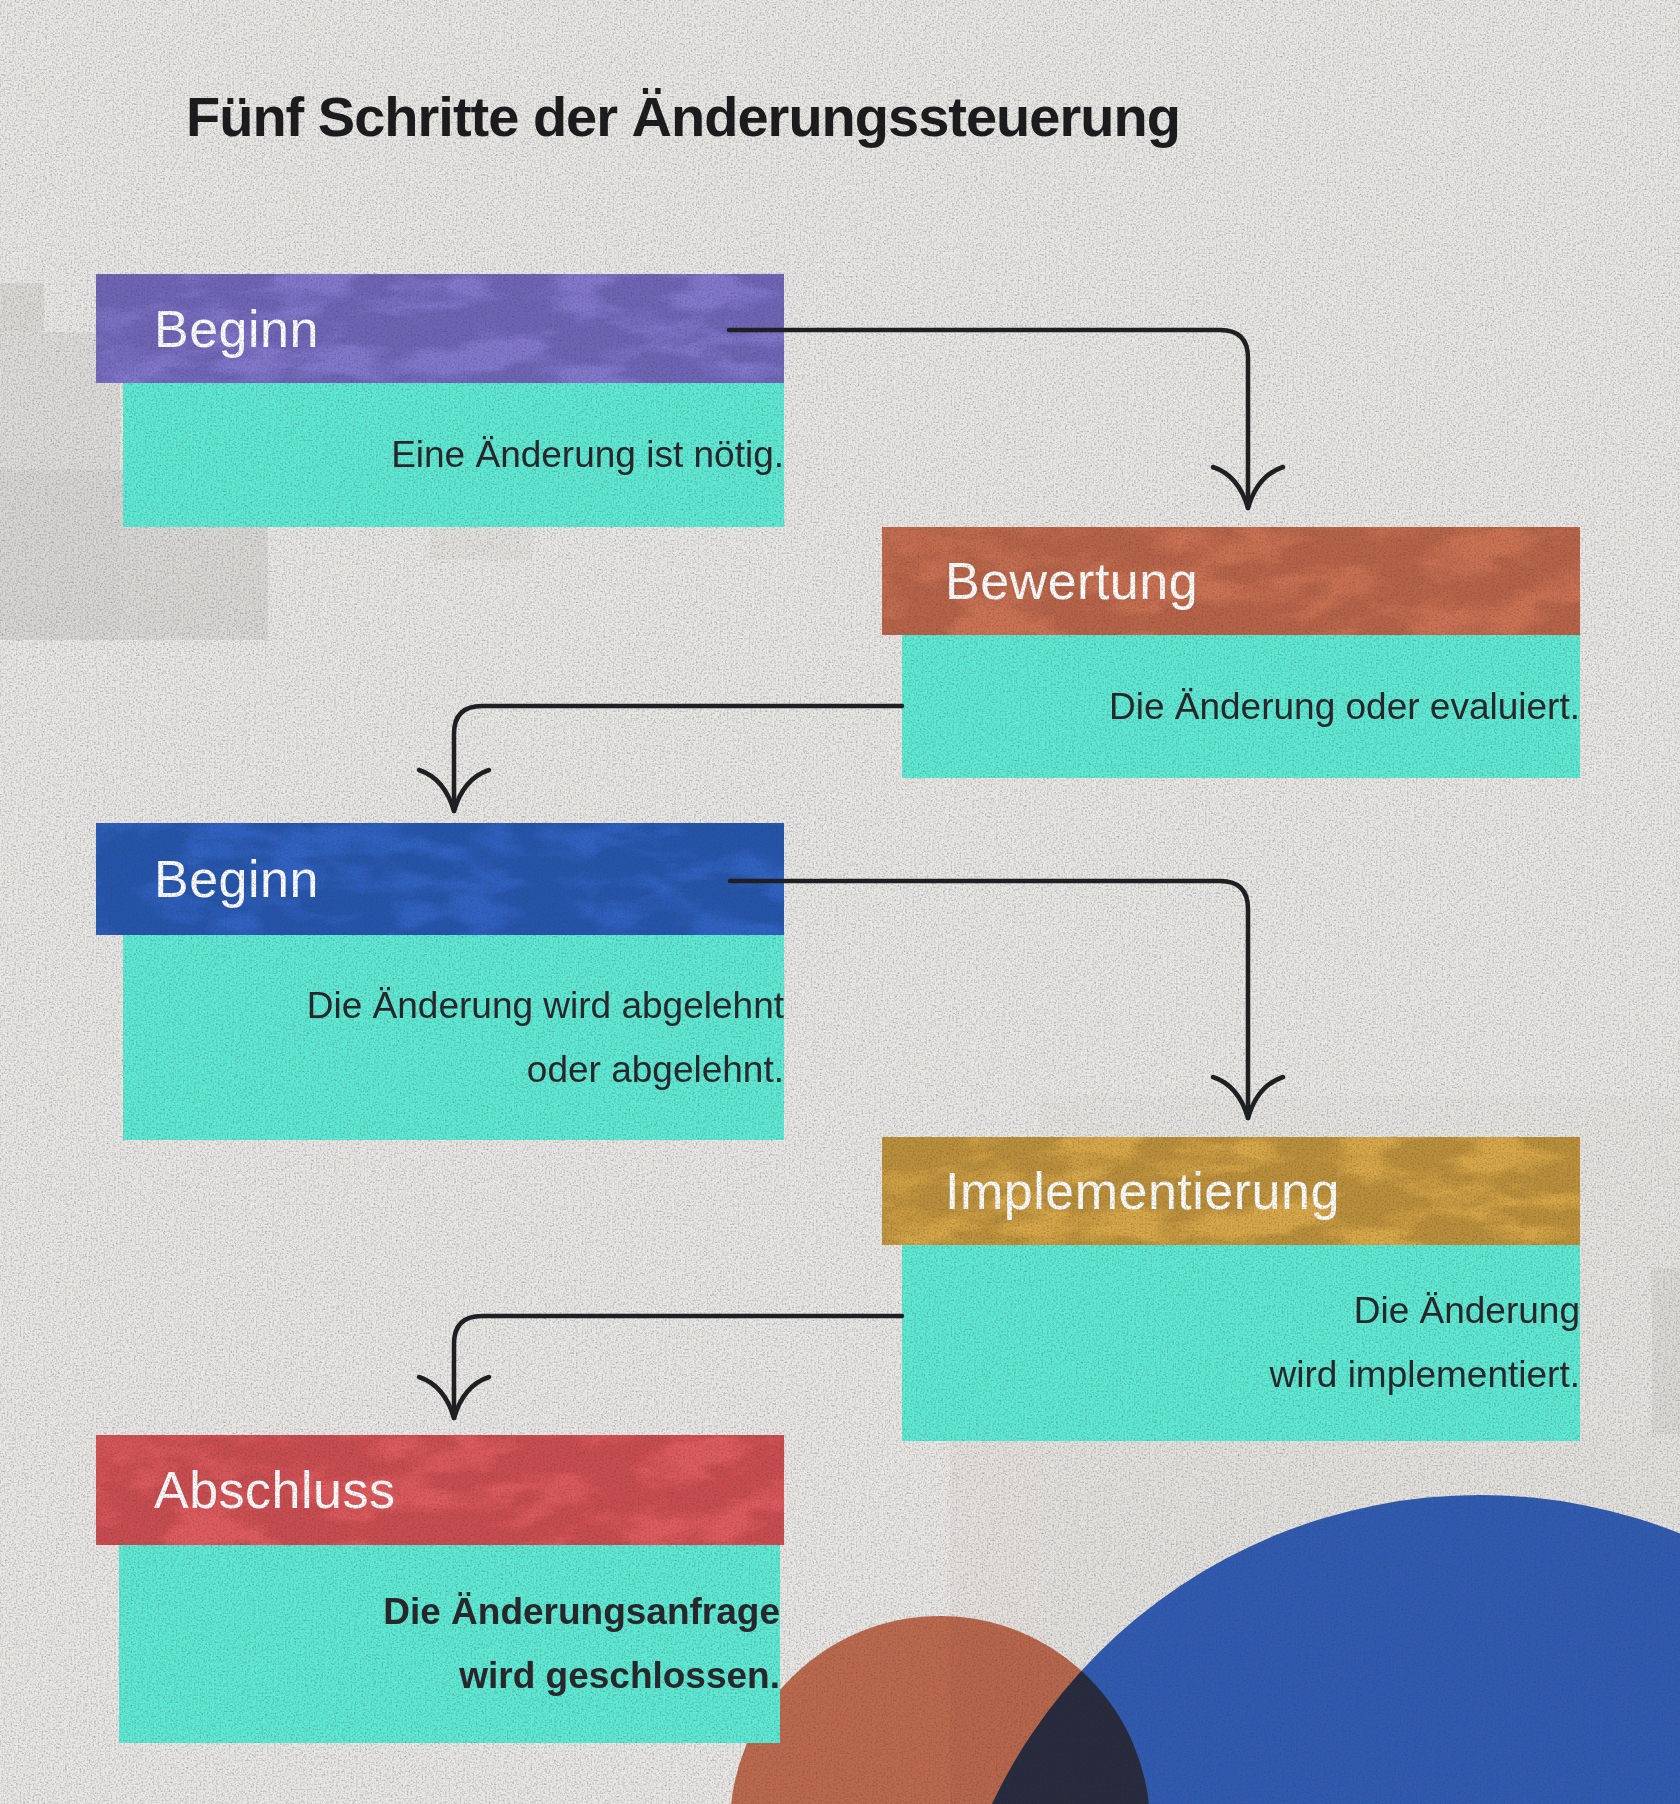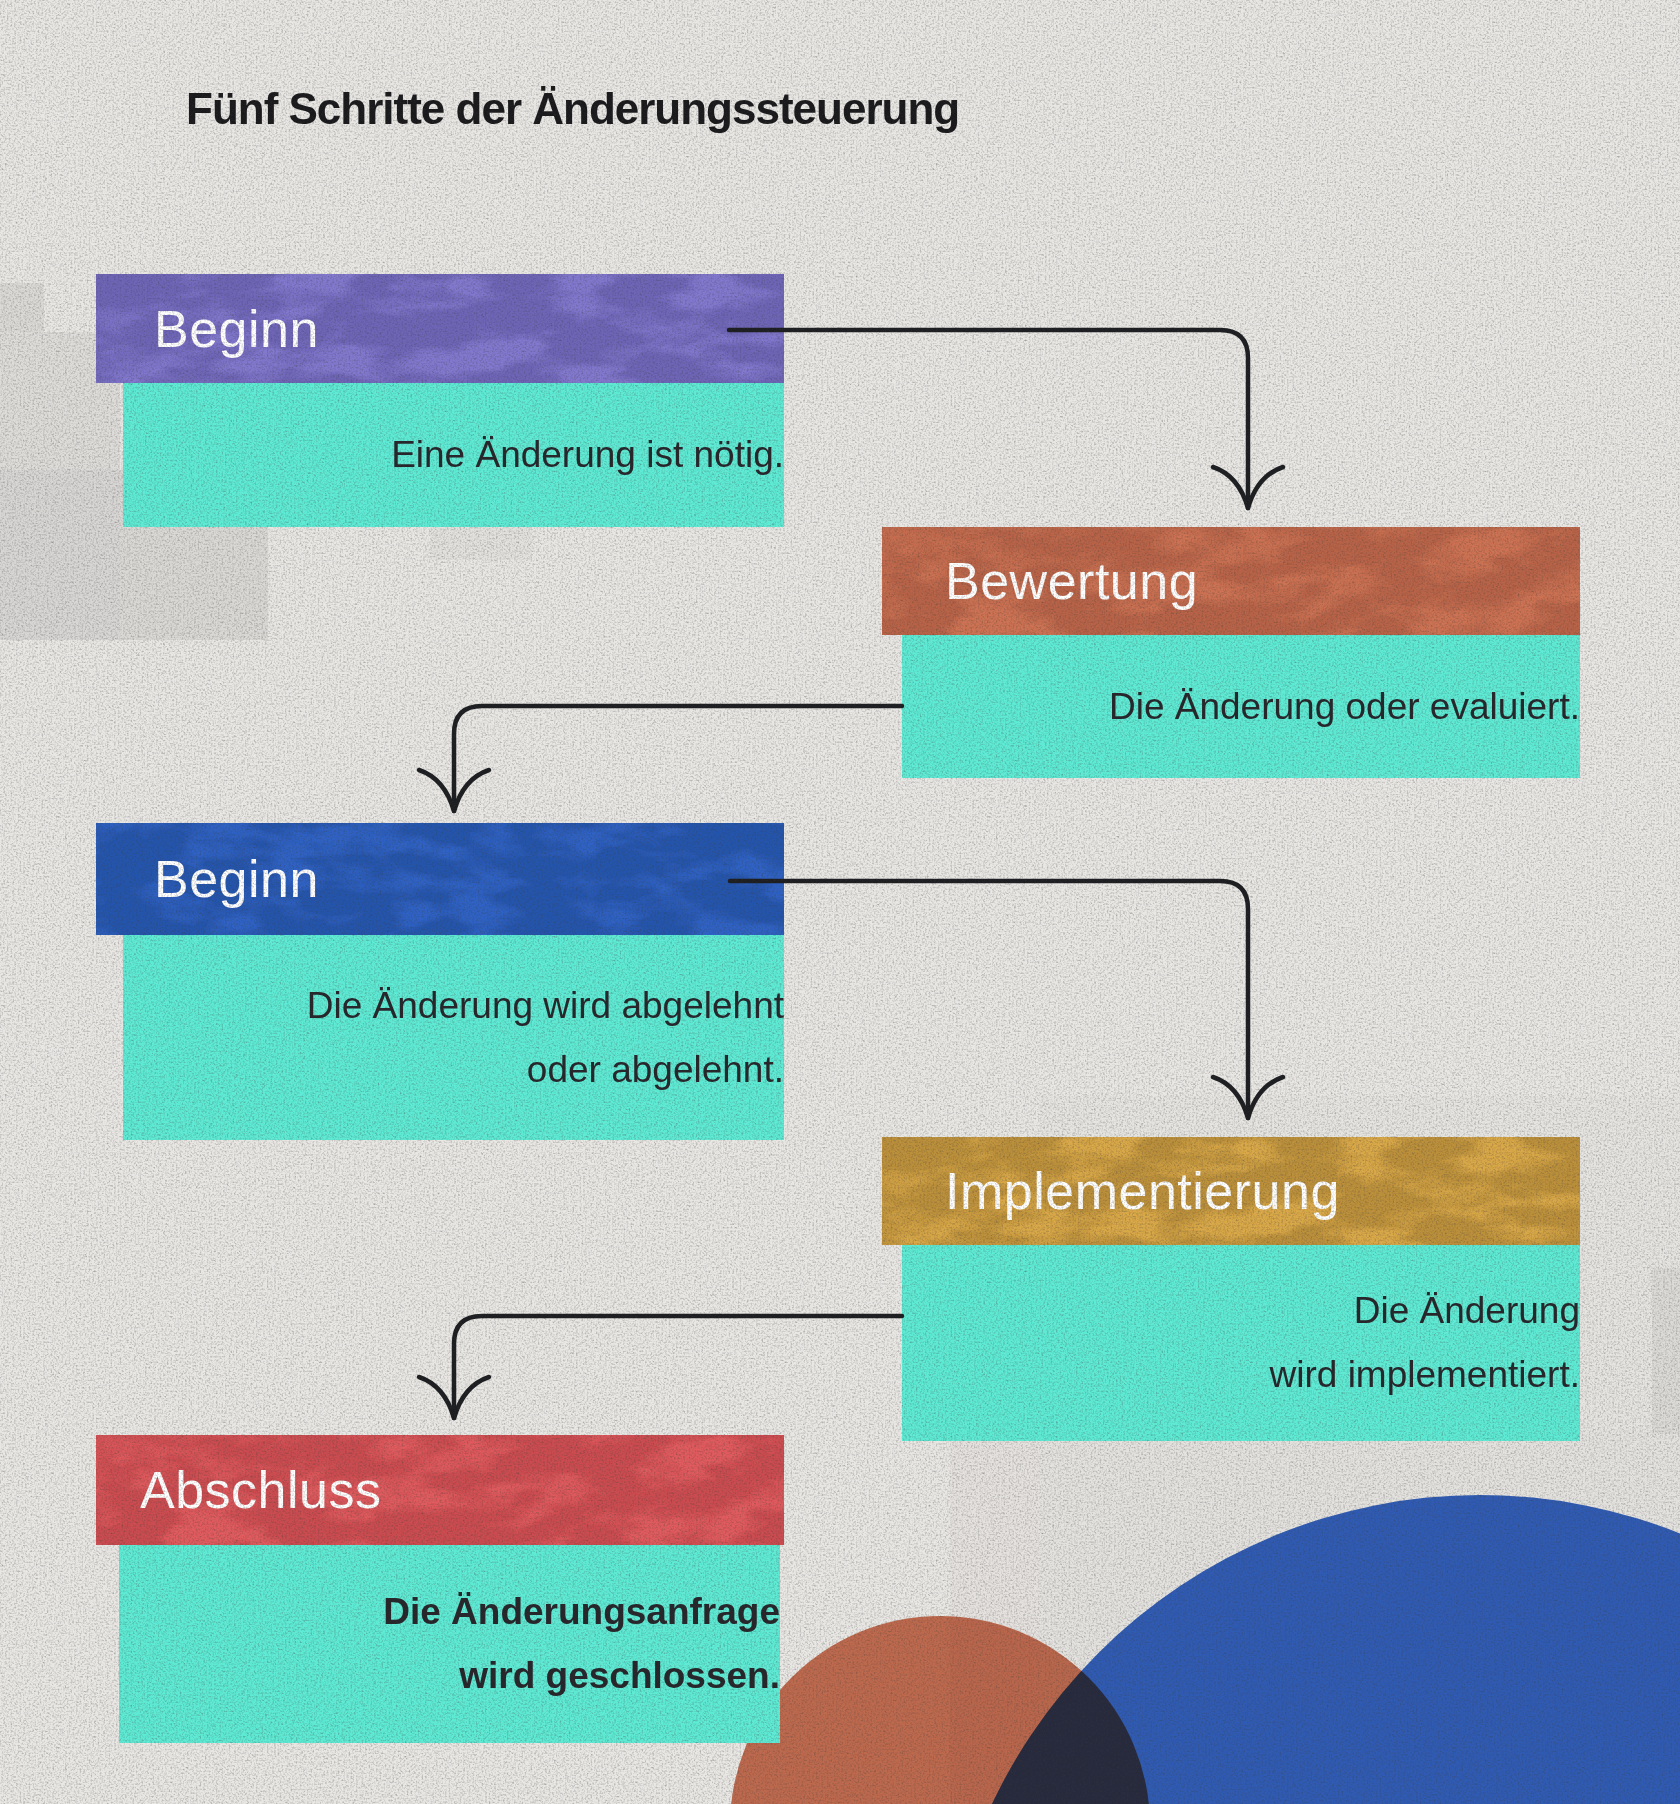--- a/index.html
+++ b/index.html
@@ -20,21 +20,21 @@
   .patch.p6{left:1040px;top:1096px;width:640px;height:708px;background:#e4e2df;opacity:.6;}
   .patch.p7{left:1652px;top:1268px;width:28px;height:166px;background:#dcdad7;}
   
   .circle{position:absolute;border-radius:50%;mix-blend-mode:multiply;z-index:2;}
   .circle.orange{left:730px;top:1616px;width:420px;height:420px;}
   .circle.blue{left:940px;top:1495px;width:1080px;height:1080px;}
   
   .title{
     position:absolute;z-index:3;
     left:186px;top:84px;
-    font-size:44px;font-weight:700;letter-spacing:-1px;
+    font-size:56px;font-weight:700;letter-spacing:-1px;
     color:#1a1a1d;white-space:nowrap;
   }
   
   .hdr{
     position:absolute;z-index:3;
     display:flex;align-items:center;
     overflow:hidden;
   }
   .hdr .tex-svg{position:absolute;left:0;top:0;width:100%;height:100%;opacity:.55;}
   .hdr .hlabel{
@@ -49,21 +49,21 @@
   }
   .bod .line{display:block;}
   
   .b1h{left:96px;top:274px;width:688px;height:109px;}
   .b1h .hlabel{padding-left:58px;}
   .b1b{left:123px;top:383px;width:661px;height:144px;padding-left:31px;box-sizing:border-box;}
   .b3h{left:96px;top:823px;width:688px;height:112px;}
   .b3h .hlabel{padding-left:58px;}
   .b3b{left:123px;top:935px;width:661px;height:205px;padding-left:31px;box-sizing:border-box;}
   .b5h{left:96px;top:1435px;width:688px;height:110px;}
-  .b5h .hlabel{padding-left:44px;}
+  .b5h .hlabel{padding-left:58px;}
   .b5b{left:119px;top:1545px;width:661px;height:198px;padding-left:31px;box-sizing:border-box;font-weight:bold;}
   
   .b2h{left:882px;top:527px;width:698px;height:108px;}
   .b2h .hlabel{padding-left:63px;}
   .b2b{left:902px;top:635px;width:678px;height:143px;padding-left:43px;box-sizing:border-box;}
   .b4h{left:882px;top:1137px;width:698px;height:108px;}
   .b4h .hlabel{padding-left:63px;}
   .b4b{left:902px;top:1245px;width:678px;height:196px;padding-left:43px;box-sizing:border-box;}
   
   .arrows{position:absolute;left:0;top:0;z-index:4;pointer-events:none;}

